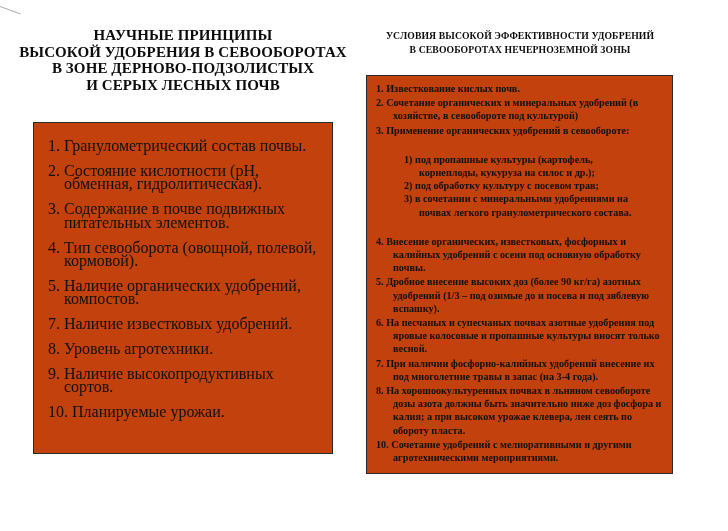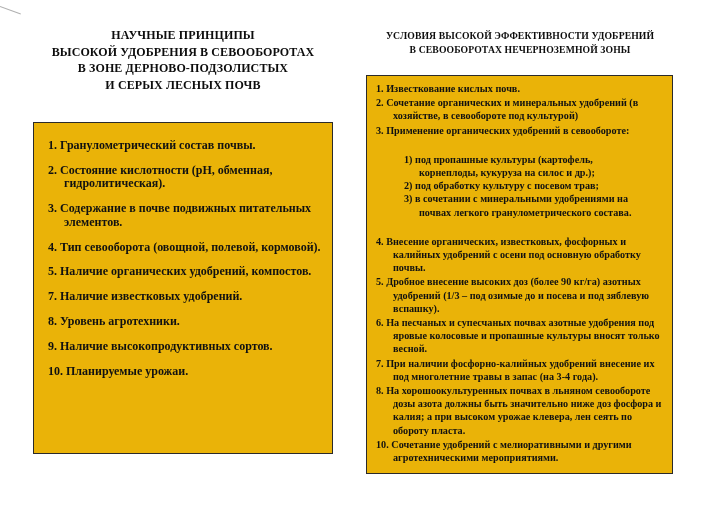--- a/index.html
+++ b/index.html
@@ -32,35 +32,35 @@
   }
   .title .line {
     display: block;
     white-space: nowrap;
   }
 
   #left-title {
     left: 18px;
     top: 27px;
     width: 330px;
-    font-size: 12px;
+    font-size: 15px;
     line-height: 16.5px;
   }
   #right-title {
     left: 366px;
     top: 29px;
     width: 308px;
     font-size: 9.7px;
     line-height: 14px;
   }
 
   
   .panel {
     position: absolute;
-    background: #eab308;
+    background: #c2410c;
     border: 1.6px solid #2a2a2a;
     box-sizing: border-box;
   }
   #left-panel {
     left: 33px;
     top: 122px;
     width: 300px;
     height: 332px;
   }
   #right-panel {
@@ -74,23 +74,23 @@
     list-style: none;
     margin: 0;
     padding: 0;
   }
 
   
   #left-list {
     padding: 16px 10px 0 14px;
   }
   #left-list .item {
-    font-size: 12px;
+    font-size: 16px;
     line-height: 13.4px;
-    font-weight: bold;
+    font-weight: normal;
     margin-bottom: 11.5px;
     padding-left: 16px;
     text-indent: -16px;
   }
 
   
   #right-list {
     padding: 6px 7px 0 9px;
   }
   #right-list .item {

